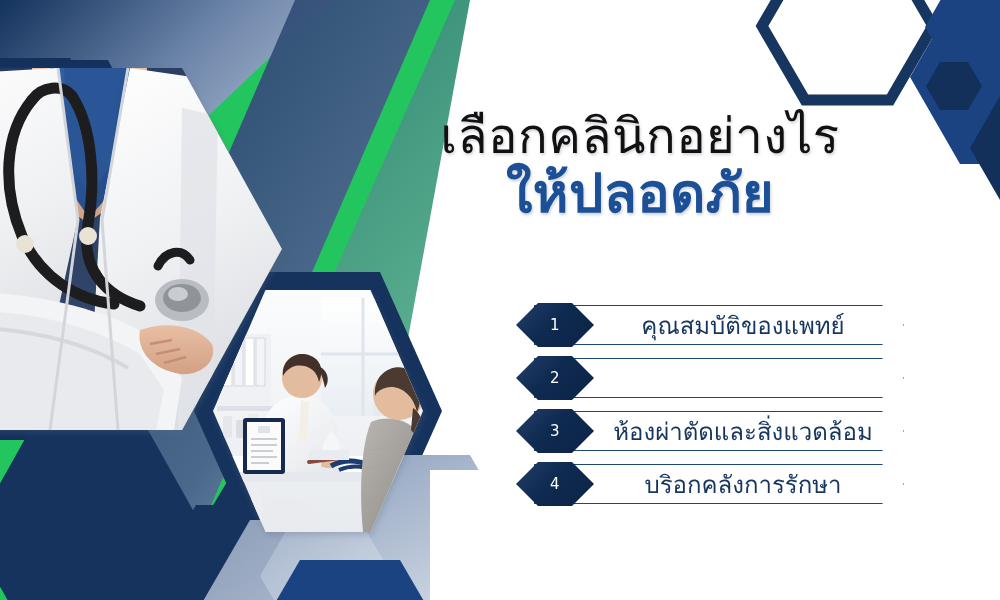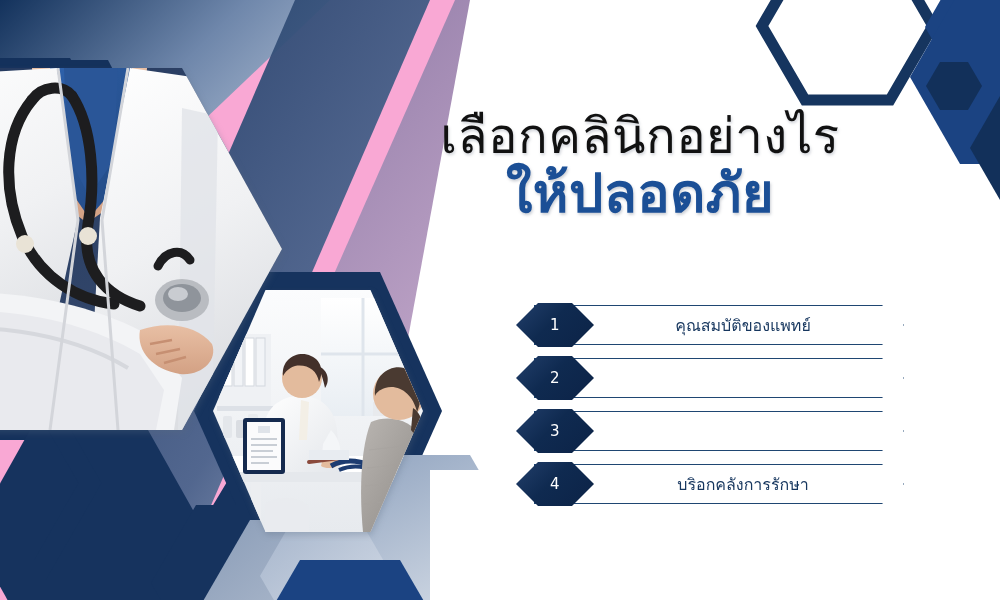--- a/index.html
+++ b/index.html
@@ -10,21 +10,21 @@
   }
   body {
     font-family: "DejaVu Sans", "Liberation Sans", sans-serif;
   }
 
   #poster {
     position: relative;
     width: 1000px;
     height: 600px;
     overflow: hidden;
-    background: #f9a8d4;
+    background: #22c55e;
   }
 
   
   .bg-layer {
     position: absolute;
     inset: 0;
     width: 1000px;
     height: 600px;
   }
 
@@ -133,21 +133,21 @@
   .row-label {
     position: absolute;
     left: 96px;
     top: 0;
     width: 262px;
     height: 40px;
     display: flex;
     align-items: center;
     justify-content: center;
     color: #16365e;
-    font-size: 16px;
+    font-size: 24px;
     font-weight: 400;
     white-space: nowrap;
   }
 
   .shadow-soft { filter: drop-shadow(1px 3px 3px rgba(90,105,125,.30)); }
 </style>
 </head>
 <body>
 
 <div id="poster">
@@ -396,20 +396,21 @@
       <div class="row-badge">1</div>
     </div>
 
     <div class="list-row">
       <div class="row-bar shadow-soft"></div>
       <div class="row-badge">2</div>
     </div>
 
     <div class="list-row">
       <div class="row-bar shadow-soft"></div>
+      <div class="row-label">ห้องผ่าตัดและสิ่งแวดล้อม</div>
       <div class="row-badge">3</div>
     </div>
 
     <div class="list-row">
       <div class="row-bar shadow-soft"></div>
       <div class="row-label">บริอกคลังการรักษา</div>
       <div class="row-badge">4</div>
     </div>
 
   </div>

